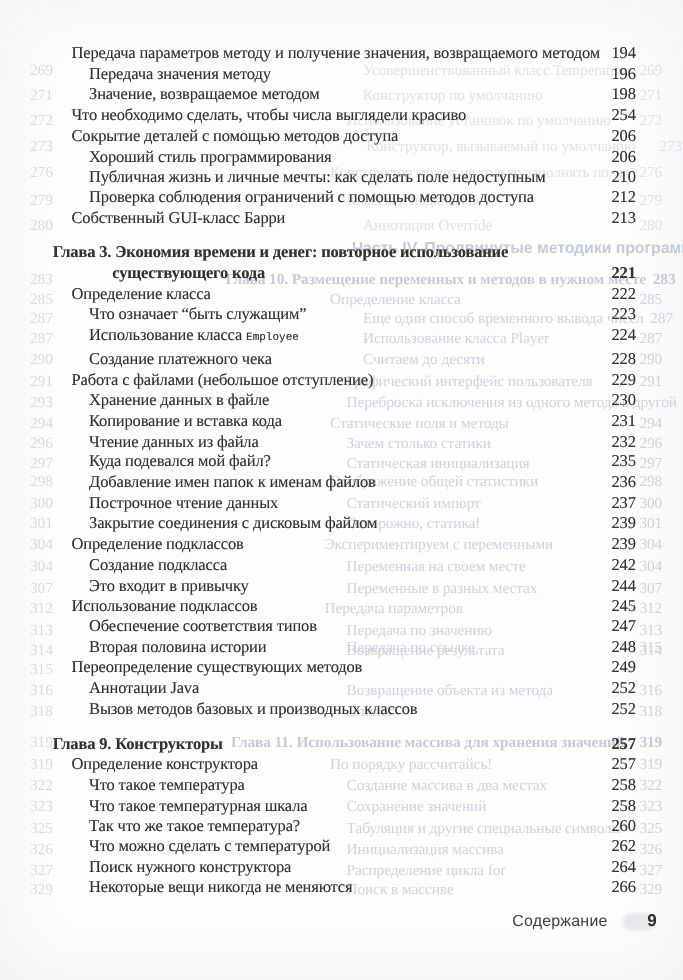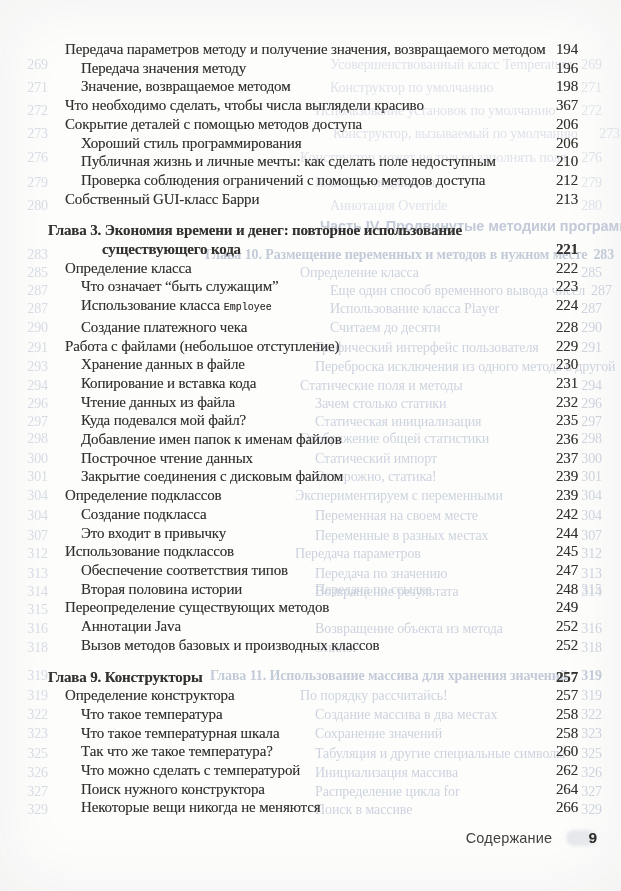--- a/index.html
+++ b/index.html
@@ -271,21 +271,21 @@
       <div class="row ind2">
         <span class="title">Передача значения методу</span>
         <span class="pnum">196</span>
       </div>
       <div class="row ind2">
         <span class="title">Значение, возвращаемое методом</span>
         <span class="pnum">198</span>
       </div>
       <div class="row ind1">
         <span class="title">Что необходимо сделать, чтобы числа выглядели красиво</span>
-        <span class="pnum">367</span>
+        <span class="pnum">254</span>
       </div>
       <div class="row ind1">
         <span class="title">Сокрытие деталей с помощью методов доступа</span>
         <span class="pnum">206</span>
       </div>
       <div class="row ind2">
         <span class="title">Хороший стиль программирования</span>
         <span class="pnum">206</span>
       </div>
       <div class="row ind2">

